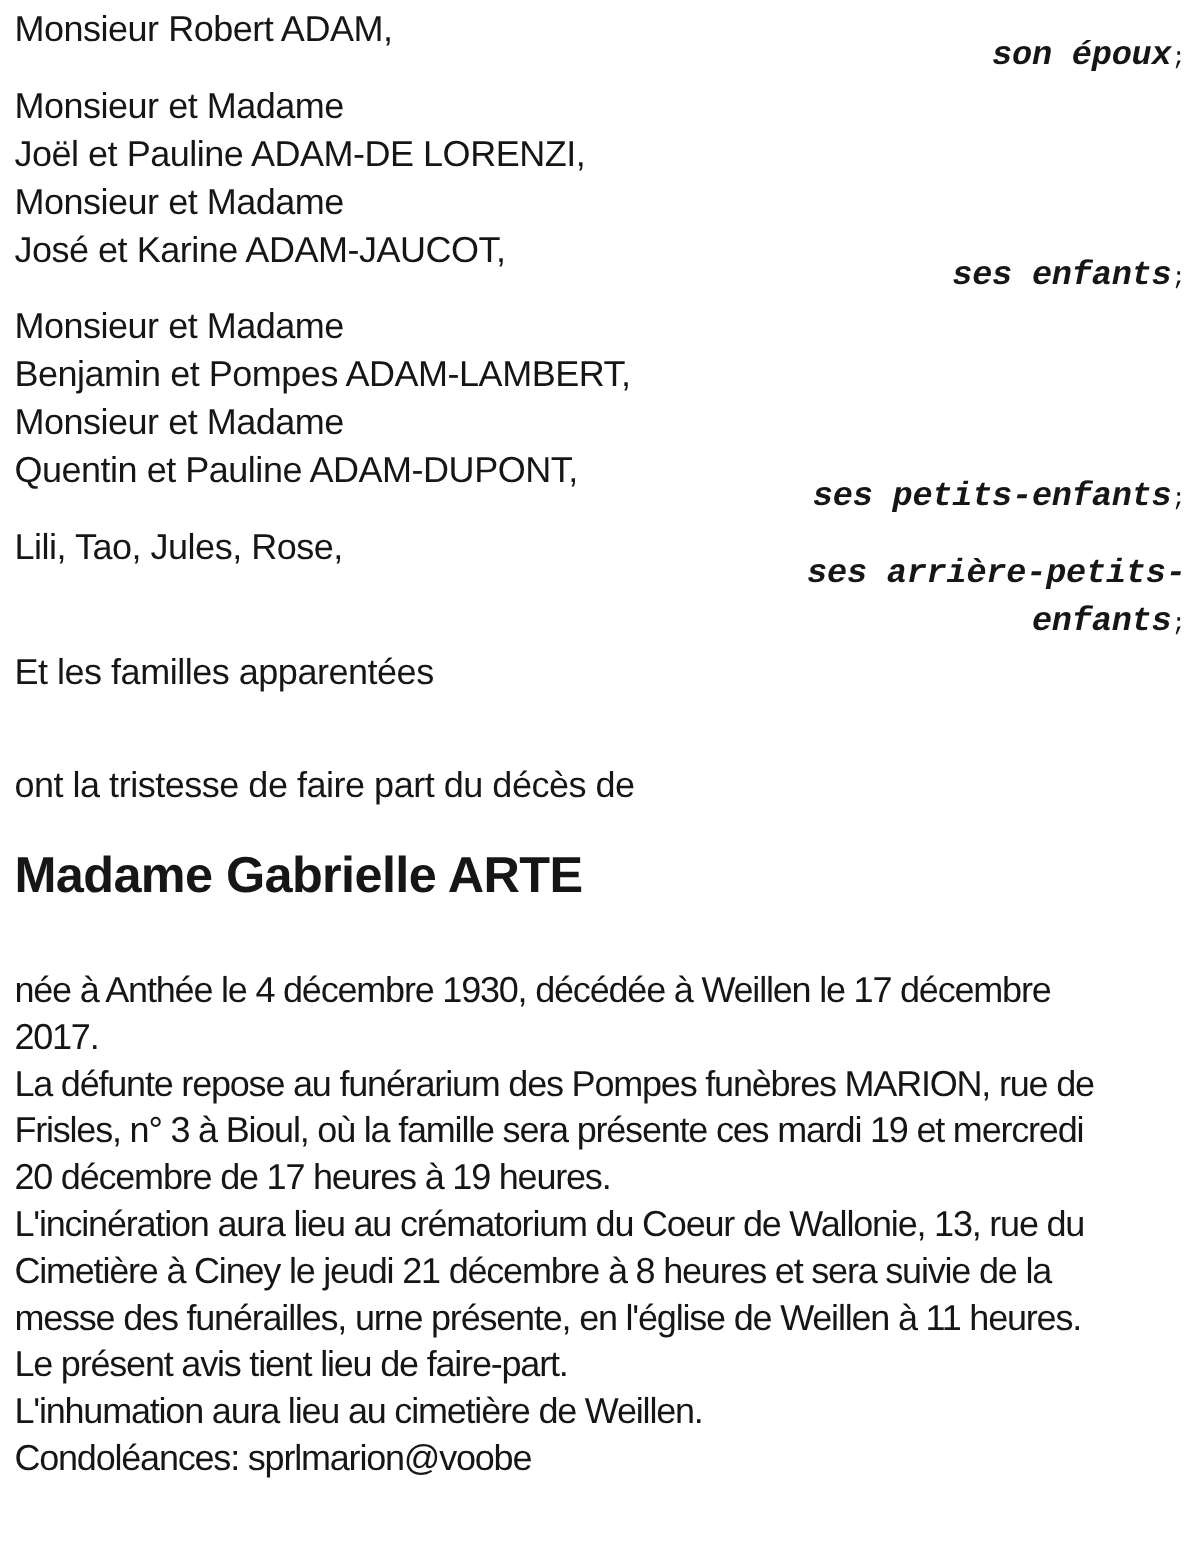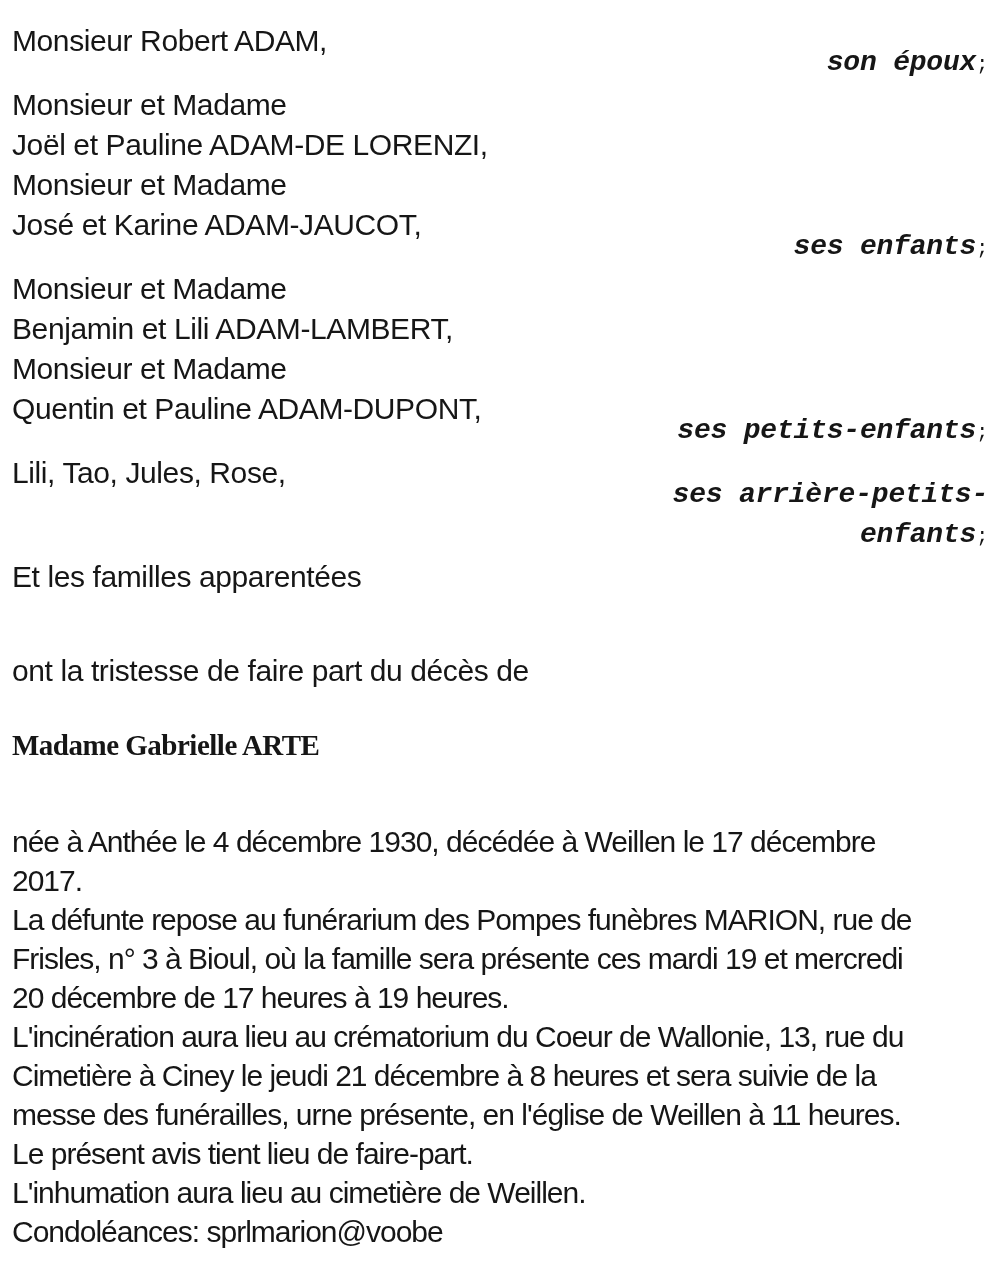--- a/index.html
+++ b/index.html
@@ -5,21 +5,21 @@
   html, body { margin: 0; padding: 0; }
   body {
     width: 1000px;
     height: 1288px;
     background: #ffffff;
     overflow: hidden;
     font-family: "Liberation Sans", "DejaVu Sans", sans-serif;
     color: #161616;
   }
   .notice {
-    padding: 21px 12px 0 12px;
+    padding: 5px 12px 0 12px;
   }
   
   .name-line {
     font-size: 30px;
     line-height: 40px;
     letter-spacing: -0.4px;
     white-space: nowrap;
   }
   
   .relation-line {
@@ -41,26 +41,25 @@
   }
   .intro {
     margin-top: 54px;
     font-size: 30px;
     line-height: 40px;
     letter-spacing: -0.4px;
     white-space: nowrap;
   }
   .deceased {
     margin: 25px 0 0 0;
-    font-size: 29px;
+    font-size: 42px;
     line-height: 58px;
     font-weight: 700;
     letter-spacing: -0.5px;
     white-space: nowrap;
-    font-family: Liberation Serif, serif;
   }
   .para {
     font-size: 30px;
     line-height: 39px;
     letter-spacing: -1px;
   }
   #details .para:first-child { margin-top: 48px; }
   .para-line { white-space: nowrap; }
 </style>
 </head>
@@ -69,21 +68,21 @@
 <div class="notice">
   <div id="family">
       <div class="name-line">Monsieur Robert ADAM,</div>
       <div class="relation-line"><span>son époux</span><span class="relation-suffix">;</span></div>
       <div class="name-line">Monsieur et Madame</div>
       <div class="name-line">Joël et Pauline ADAM-DE LORENZI,</div>
       <div class="name-line">Monsieur et Madame</div>
       <div class="name-line">José et Karine ADAM-JAUCOT,</div>
       <div class="relation-line"><span>ses enfants</span><span class="relation-suffix">;</span></div>
       <div class="name-line">Monsieur et Madame</div>
-      <div class="name-line">Benjamin et Lili ADAM-LAMBERT,</div>
+      <div class="name-line">Benjamin et Pompes ADAM-LAMBERT,</div>
       <div class="name-line">Monsieur et Madame</div>
       <div class="name-line">Quentin et Pauline ADAM-DUPONT,</div>
       <div class="relation-line"><span>ses petits-enfants</span><span class="relation-suffix">;</span></div>
       <div class="name-line">Lili, Tao, Jules, Rose,</div>
       <div class="relation-line"><span>ses arrière-petits-</span></div>
       <div class="relation-line cont"><span>enfants</span><span class="relation-suffix">;</span></div>
       <div class="name-line">Et les familles apparentées</div>
     </div>
   <div class="intro">ont la tristesse de faire part du décès de</div>
   <div class="deceased">Madame Gabrielle ARTE</div>

